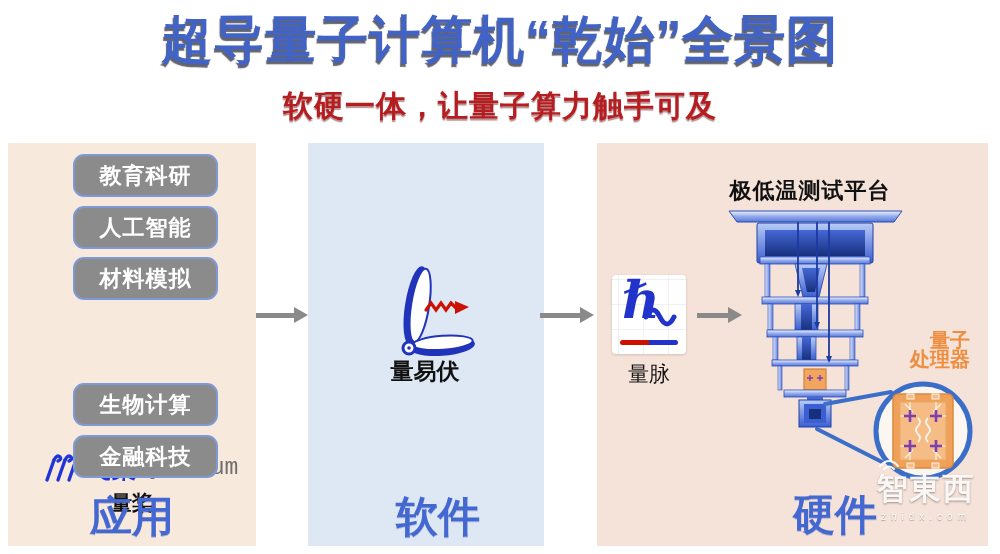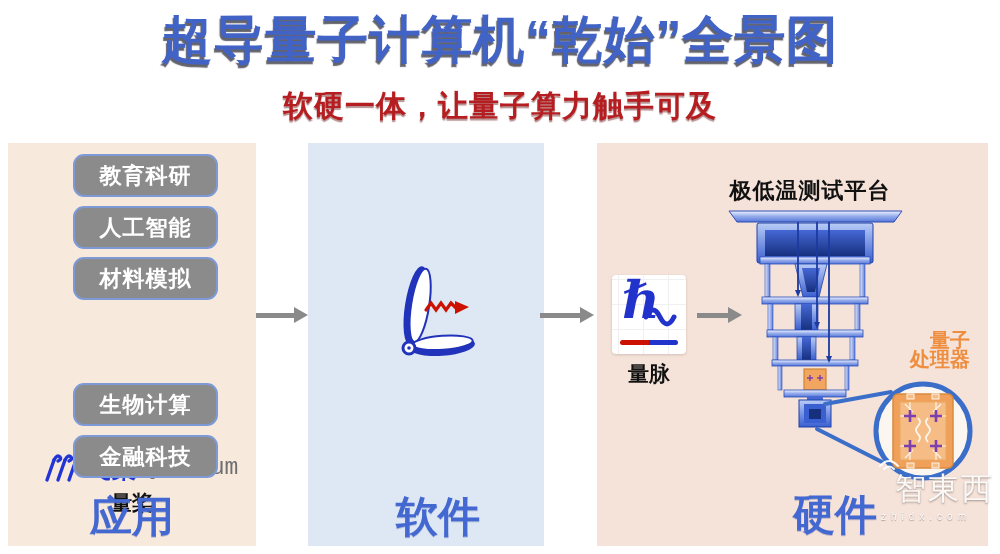--- a/index.html
+++ b/index.html
@@ -56,30 +56,30 @@
                background:#fff;border-radius:4px;box-shadow:0 1px 3px rgba(0,0,0,.15);
                background-image:linear-gradient(#f0f0f0 1px,transparent 1px),
                                 linear-gradient(90deg,#f0f0f0 1px,transparent 1px);
                background-size:25px 25px;background-position:6px 4px;overflow:hidden;}
   .hbar{position:absolute;left:10px;top:-6px;font-size:52px;font-weight:bold;
         font-style:italic;color:#2233cc;font-family:"DejaVu Serif",serif;}
   .quanlse-bar{position:absolute;left:8px;bottom:9px;width:58px;height:5px;display:flex;}
   .quanlse-bar .red {flex:1;background:#cc1100;border-radius:4px 0 0 4px;}
   .quanlse-bar .blue{flex:1;background:#2233cc;border-radius:0 4px 4px 0;}
   .quanlse-label{position:absolute;left:612px;top:360px;width:74px;text-align:center;
-                 font-size:21px;font-weight:bold;color:#111;}
+                 font-size:21px;font-weight:normal;color:#111;}
 
   .processor-label{position:absolute;left:880px;top:331px;width:90px;text-align:right;
                    font-size:20px;font-weight:bold;color:#ed8d3d;line-height:19px;}
 
   
   .watermark{position:absolute;left:858px;top:468px;width:136px;text-align:center;
              color:rgba(255,255,255,.92);}
-  .wm-name{font-size:31px;font-weight:normal;letter-spacing:2px;
-           text-shadow:0 1px 2px rgba(150,135,125,.9);text-align:right;}
+  .wm-name{font-size:31px;font-weight:bold;letter-spacing:2px;
+           text-shadow:0 1px 2px rgba(150,135,125,.9);}
   .wm-domain{margin-top:1px;font-size:10px;letter-spacing:5px;
              text-shadow:0 1px 1px rgba(150,135,125,.8);}
   .wm-antenna{position:absolute;left:18px;top:-12px;}
 </style>
 </head>
 <body>
 
 <div id="canvas">
 
   <div class="title">超导量子计算机“乾始”全景图</div>
@@ -125,20 +125,21 @@
       <ellipse cx="62" cy="88" rx="33" ry="10" fill="#2233bb"></ellipse>
       <ellipse cx="63" cy="85" rx="30" ry="7" fill="#fff" stroke="#2233bb" stroke-width="2"></ellipse>
     </g>
 
     <circle cx="29" cy="90" r="6" fill="#fff" stroke="#2233bb" stroke-width="3"></circle>
     <circle cx="29" cy="90" r="1.8" fill="#2233bb"></circle>
 
     <polyline points="46,52 51,45 56,52 61,45 66,52 71,45 76,50" fill="none" stroke="#cc1100" stroke-width="3.2" stroke-linecap="round"></polyline>
     <polygon points="75,43 89,49 75,56" fill="#cc1100"></polygon>
   </svg>
+  <div class="leaf-label">量易伏</div>
   <div class="panel-label" style="left:308px;top:489px;width:260px;text-align:center">软件</div>
 
   <div class="panel panel-right"></div>
 
   <div class="platform-title">极低温测试平台</div>
 
   <div class="quanlse-box">
     <span class="hbar">ℏ</span>
     <svg width="34" height="20" viewBox="0 0 34 20" style="position:absolute;left:32px;top:32px">
       <path d="M2,10 q7,-14 14,0 q7,14 14,0" fill="none" stroke="#2233cc" stroke-width="5" stroke-linecap="round"></path>

